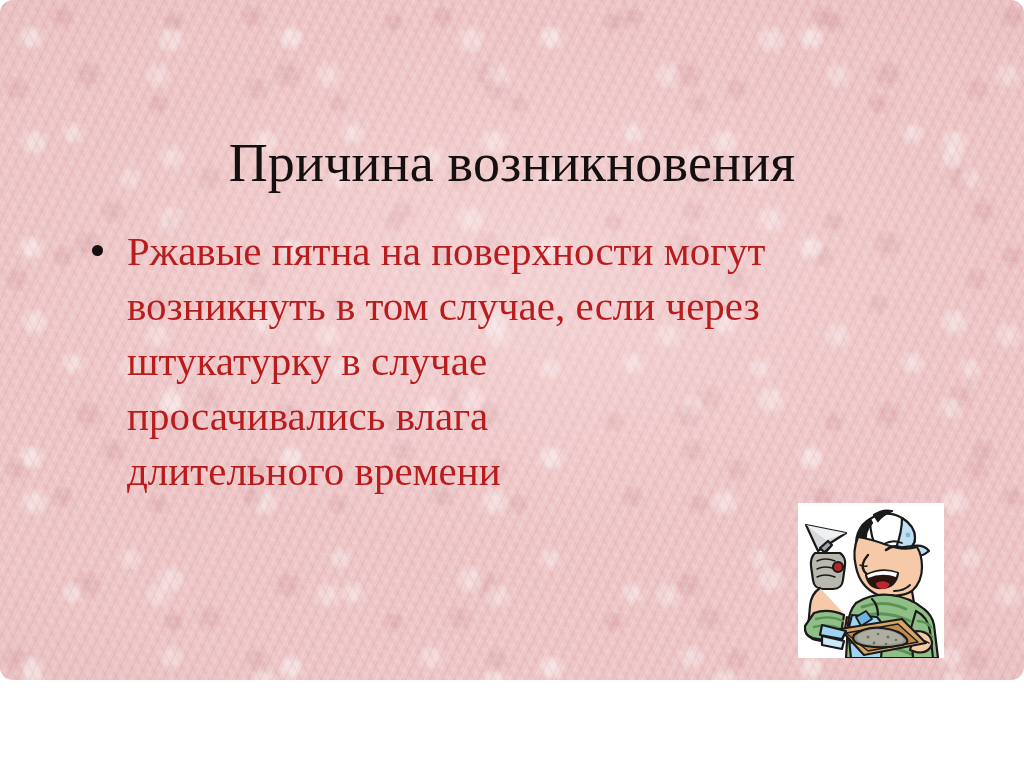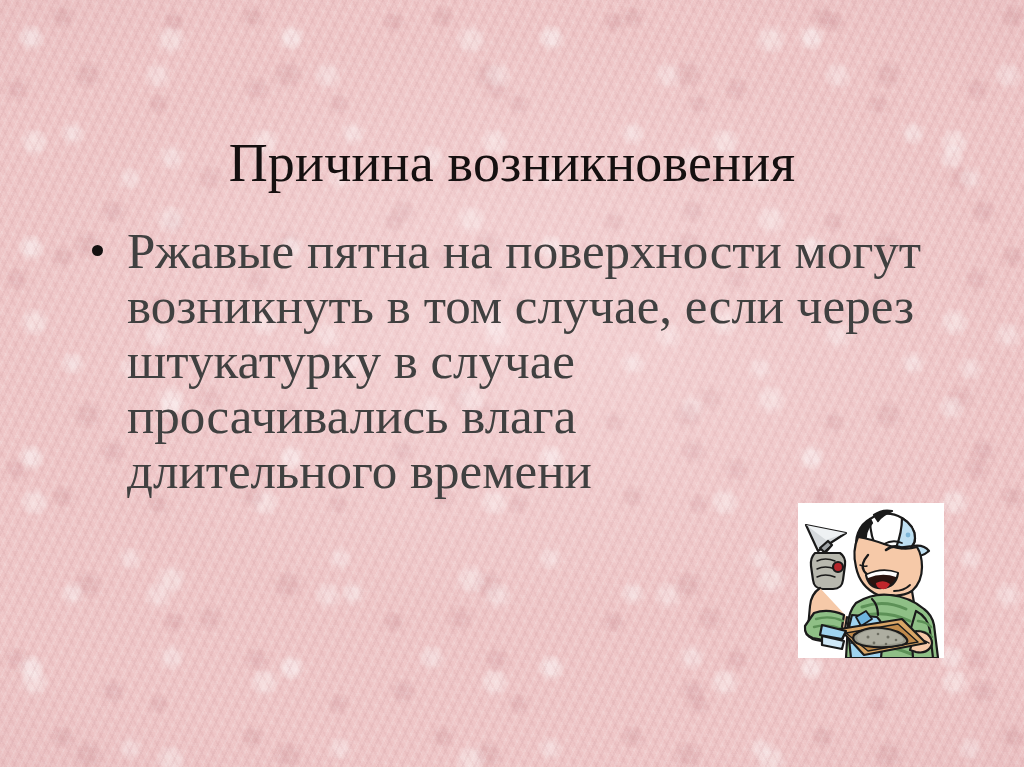--- a/index.html
+++ b/index.html
@@ -10,23 +10,24 @@
   body {
     width: 1024px;
     height: 767px;
     overflow: hidden;
     font-family: "Liberation Serif", "DejaVu Serif", serif;
   }
 
   #slide {
     position: relative;
     width: 1024px;
-    height: 767px;
+    height: 680px;
     background-color: #eec5c6;
     overflow: hidden;
+    border-radius: 13px;
   }
 
   
   .texture-layer {
     position: absolute;
     inset: 0;
     pointer-events: none;
   }
   .tex-a {
     background-image:
@@ -92,23 +93,23 @@
   
   #body-block {
     position: absolute;
     left: 86px;
     top: 224px;
     width: 790px;
   }
   .bullet-item {
     position: relative;
     padding-left: 41px;
-    font-size: 51px;
+    font-size: 41px;
     line-height: 55px;
-    color: #404040;
+    color: #b91c1c;
   }
   .bullet-dot {
     position: absolute;
     left: 6px;
     top: 21px;
     width: 11px;
     height: 11px;
     border-radius: 50%;
     background: #141010;
   }

